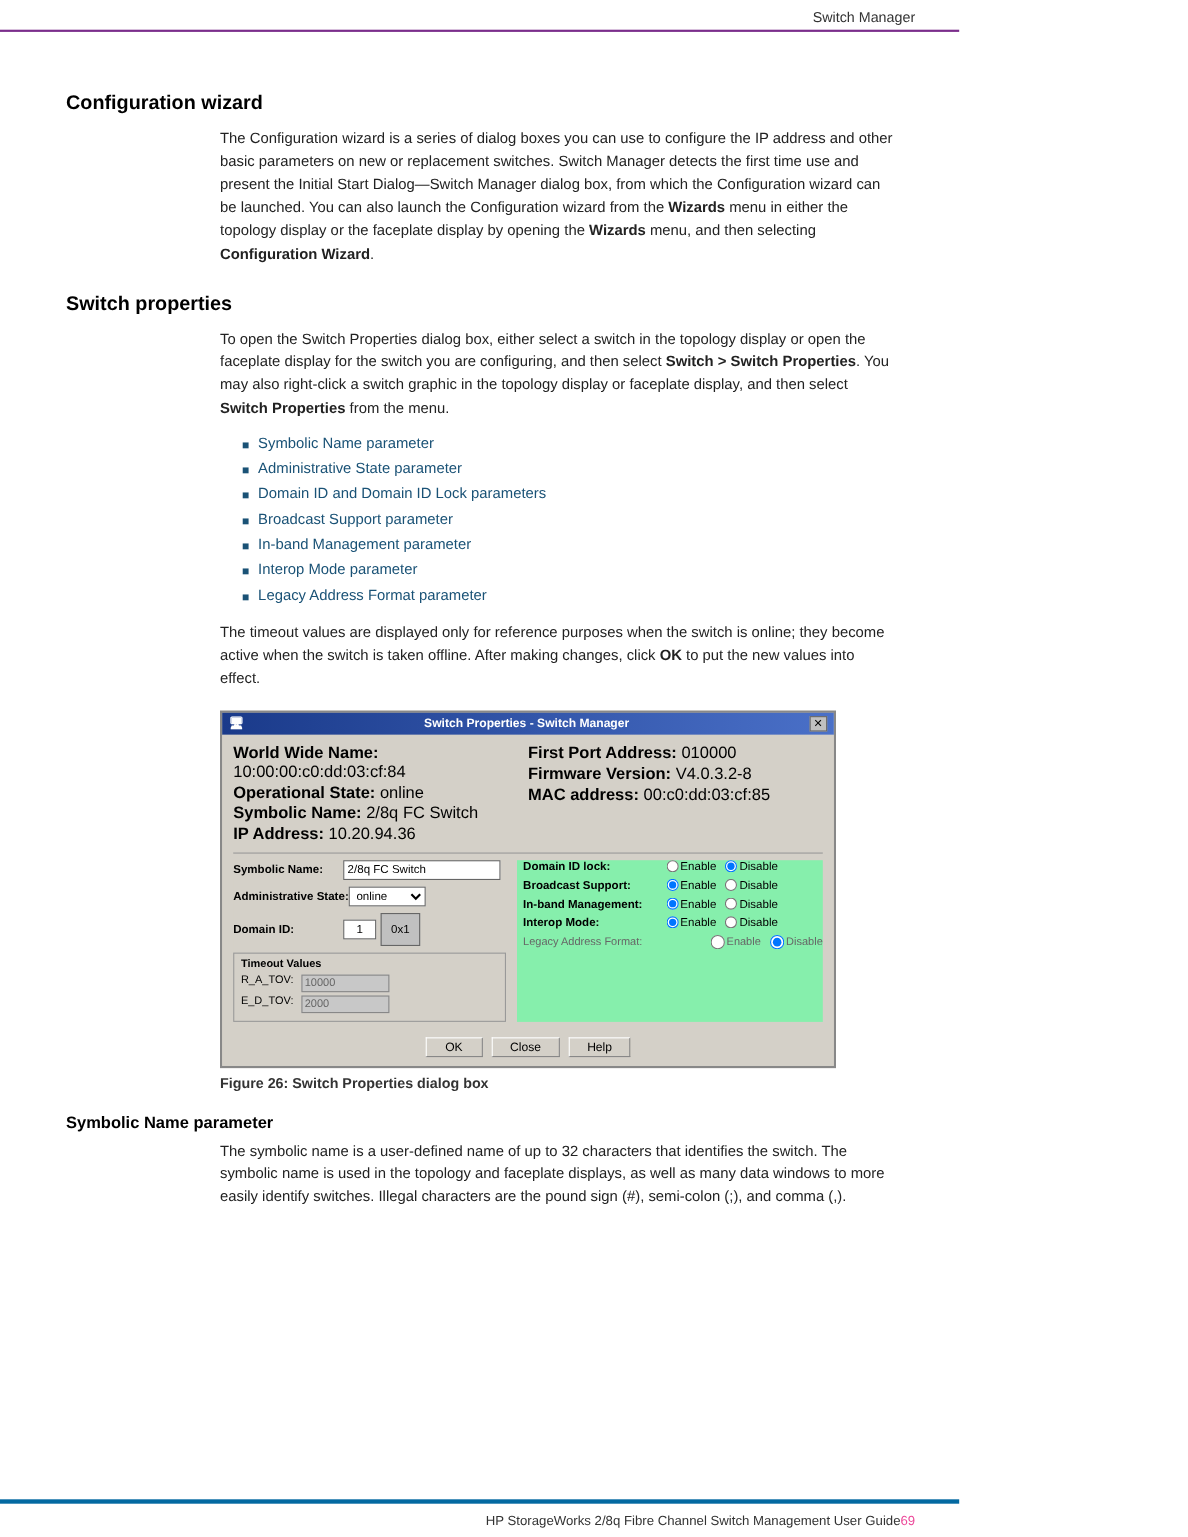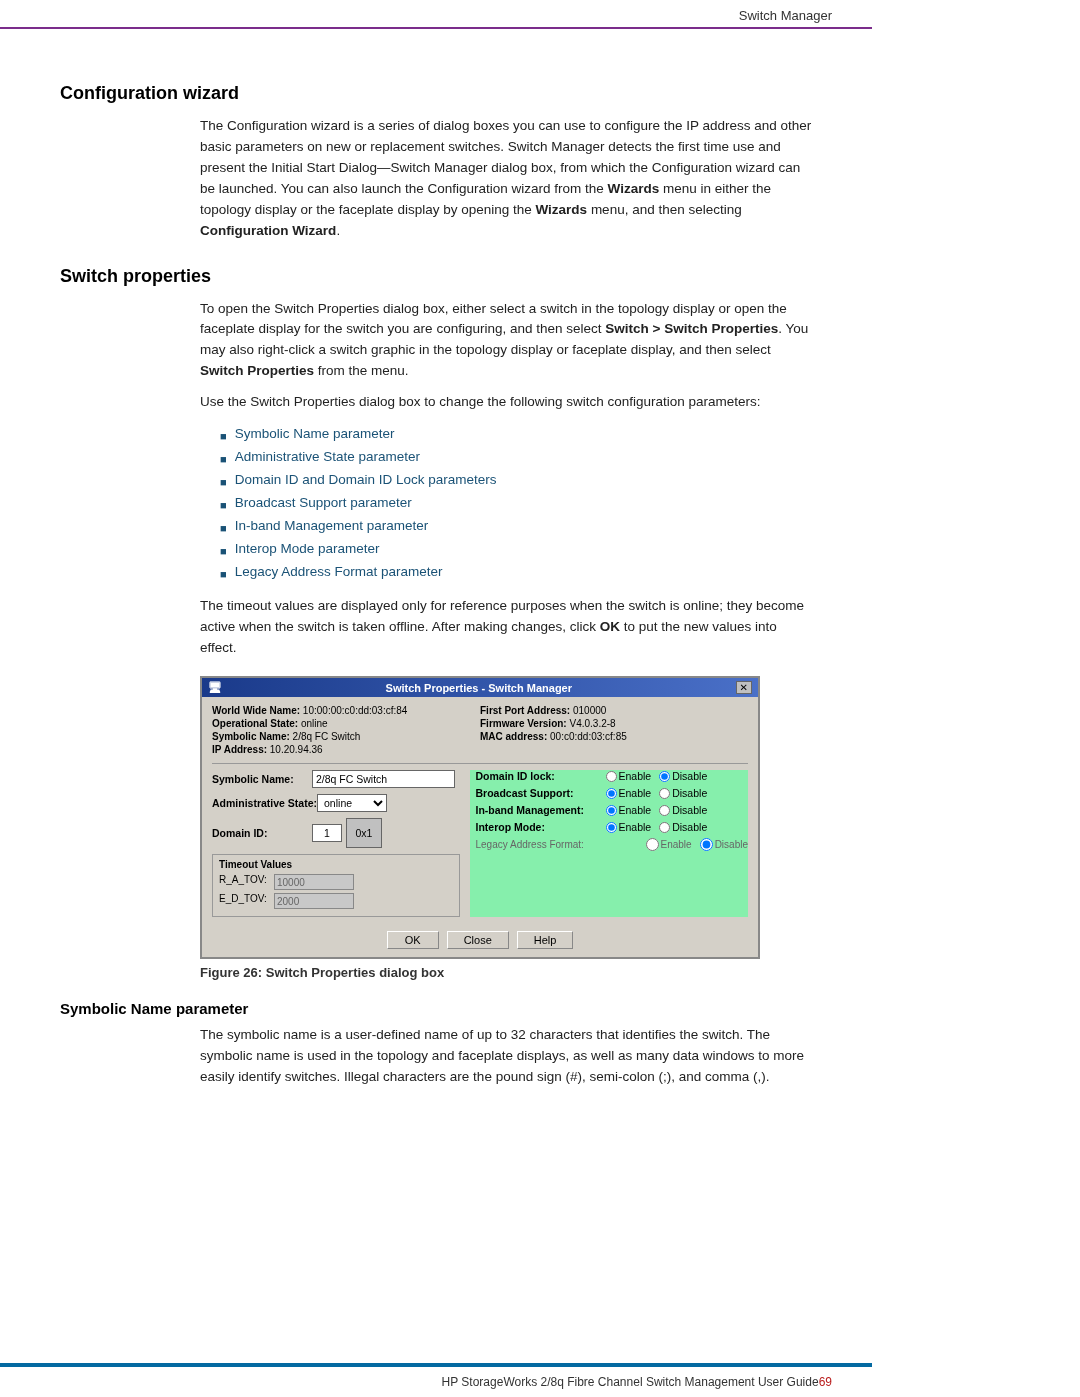--- a/index.html
+++ b/index.html
@@ -123,21 +123,21 @@
     }
     .dialog-info-row {
       display: flex;
       justify-content: space-between;
       margin-bottom: 2px;
     }
     .dialog-info-col {
       flex: 1;
     }
     .dialog-info-item {
-      font-size: 10px;
+      font-size: 15px;
       margin-bottom: 2px;
     }
     .dialog-info-item b {
       font-weight: bold;
     }
     .dialog-separator {
       border: none;
       border-top: 1px solid #999;
       margin: 6px 0;
     }
@@ -320,21 +320,21 @@
       display: flex;
       justify-content: flex-end;
       align-items: center;
     }
     .bottom-bar-left {
       font-size: 12px;
       color: #333;
     }
     .bottom-bar-right {
       font-size: 12px;
-      color: #b91c1c;
+      color: #ec4899;
     }
   </style>
 </head>
 <body>
 
 <div class="page-container">
 
   <div class="top-bar">
     <span class="top-bar-title">Switch Manager</span>
   </div>
@@ -347,21 +347,20 @@
       <strong>Wizards</strong>
       menu in either the topology display or the faceplate display by opening the
       <strong>Wizards</strong>
       menu, and then selecting <strong>Configuration Wizard</strong>.
     </p>
 
     <h2 class="section-heading">Switch properties</h2>
     <p class="body-text">
       To open the Switch Properties dialog box, either select a switch in the topology display or open the faceplate display for the switch you are configuring, and then select <strong>Switch &gt; Switch Properties</strong>. You may also right-click a switch graphic in the topology display or faceplate display, and then select <strong>Switch Properties</strong> from the menu.
     </p>
-    <p class="body-text">Use the Switch Properties dialog box to change the following switch configuration parameters:</p>
 
     <ul class="bullet-list">
       <li>
           <span class="bullet-icon">■</span>
           <span class="link">Symbolic Name parameter</span>
         </li>
       <li>
           <span class="bullet-icon">■</span>
           <span class="link">Administrative State parameter</span>
         </li>

